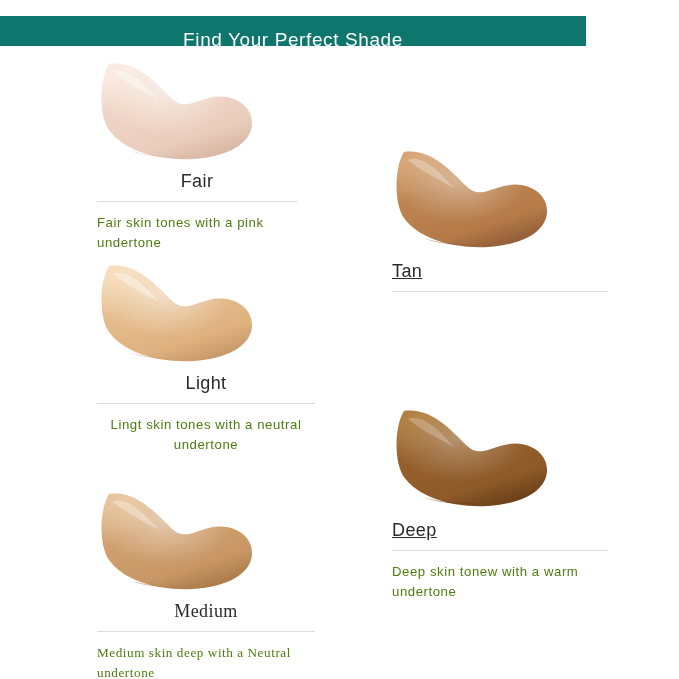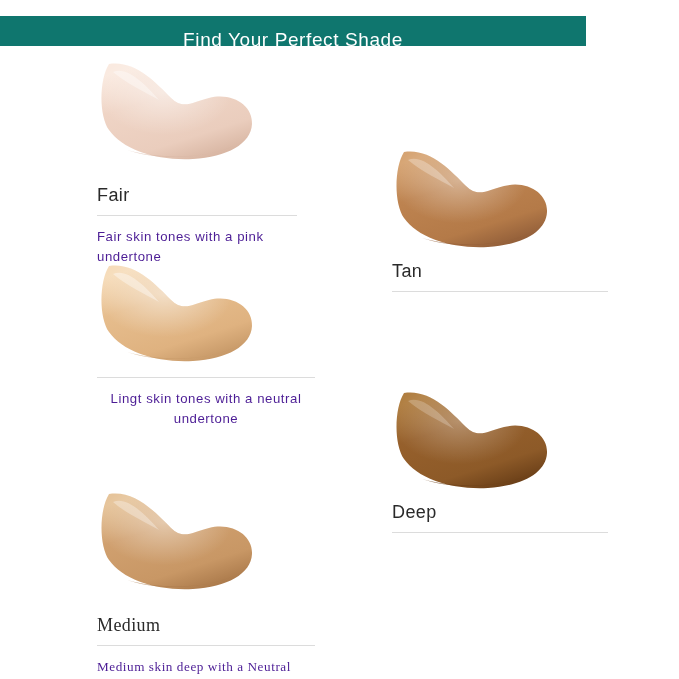--- a/index.html
+++ b/index.html
@@ -76,37 +76,37 @@
 
   .divider {
     height: 1px;
     background: #dcdcdc;
     border: 0;
     margin: 0;
     padding: 0;
   }
 
   .shade-desc {
-    color: #4c1d95;
+    color: #4d7c0f;
     font-size: 13.2px;
     letter-spacing: 0.55px;
     line-height: 1.5;
     margin: 0;
     padding: 0;
   }
 
   
   .card-fair   { left: 97px;  top: 12px; }
   .card-light  { left: 97px;  top: 214px; }
   .card-medium { left: 97px;  top: 442px; font-family: Liberation Serif, serif; }
   .card-tan    { left: 392px; top: 100px; }
-  .card-deep   { left: 392px; top: 341px; }
-
-  .name-gap-a { margin-top: 20px; }
-  .name-gap-b { margin-top: 8px; }
+  .card-deep   { left: 392px; top: 359px; }
+
+  .name-gap-a { margin-top: 6px; text-align: center; }
+  .name-gap-b { margin-top: 8px; text-decoration: underline; }
   .div-gap    { margin-top: 9px; }
   .desc-gap   { margin-top: 11px; }
 
   .w200 { width: 200px; }
   .w218 { width: 218px; text-align: center; }
   .w216 { width: 216px; }
 </style>
 </head>
 <body>
 
@@ -164,20 +164,21 @@
         <path d="M12 6 C38 2 58 24 74 40 C86 52 96 44 112 40
                  C136 34 156 48 155 66 C154 86 130 99 96 101
                  C60 103 26 92 12 72 C2 58 2 22 12 6 Z" fill="url(#g-light)"></path>
         <path d="M12 6 C38 2 58 24 74 40 C86 52 96 44 112 40
                  C136 34 156 48 155 66 C154 86 130 99 96 101
                  C60 103 26 92 12 72 C2 58 2 22 12 6 Z" fill="url(#h-light)"></path>
         <path d="M16 14 C30 8 48 26 62 42 C48 34 30 26 16 14 Z" fill="#ffffff" opacity="0.38"></path>
         <path d="M30 92 C58 102 104 102 136 88 C112 100 64 102 30 92 Z" fill="#c89a69" opacity="0.65"></path>
       </svg>
     </div>
+    <div class="shade-name name-gap-a">Light</div>
     <div class="divider w218 div-gap"></div>
     <div class="shade-desc desc-gap w218">Lingt skin tones with a neutral undertone</div>
   </div>
 
   <div class="shade-card card-medium">
     <div class="swatch-wrap">
       <svg viewBox="0 0 160 108" xmlns="http://www.w3.org/2000/svg" aria-hidden="true">
         <defs>
           <linearGradient id="g-medium" x1="0.18" y1="0.05" x2="0.66" y2="1">
             <stop offset="0%" stop-color="#e6c49a"></stop>
@@ -254,15 +255,16 @@
                  C60 103 26 92 12 72 C2 58 2 22 12 6 Z" fill="url(#g-deep)"></path>
         <path d="M12 6 C38 2 58 24 74 40 C86 52 96 44 112 40
                  C136 34 156 48 155 66 C154 86 130 99 96 101
                  C60 103 26 92 12 72 C2 58 2 22 12 6 Z" fill="url(#h-deep)"></path>
         <path d="M16 14 C30 8 48 26 62 42 C48 34 30 26 16 14 Z" fill="#ffffff" opacity="0.22"></path>
         <path d="M30 92 C58 102 104 102 136 88 C112 100 64 102 30 92 Z" fill="#6d4119" opacity="0.75"></path>
       </svg>
     </div>
     <div class="shade-name name-gap-b">Deep</div>
     <div class="divider w216 div-gap"></div>
+    <div class="shade-desc desc-gap w216">Deep skin tonew with a warm undertone</div>
   </div>
 
 </div>
 
 </body></html>

